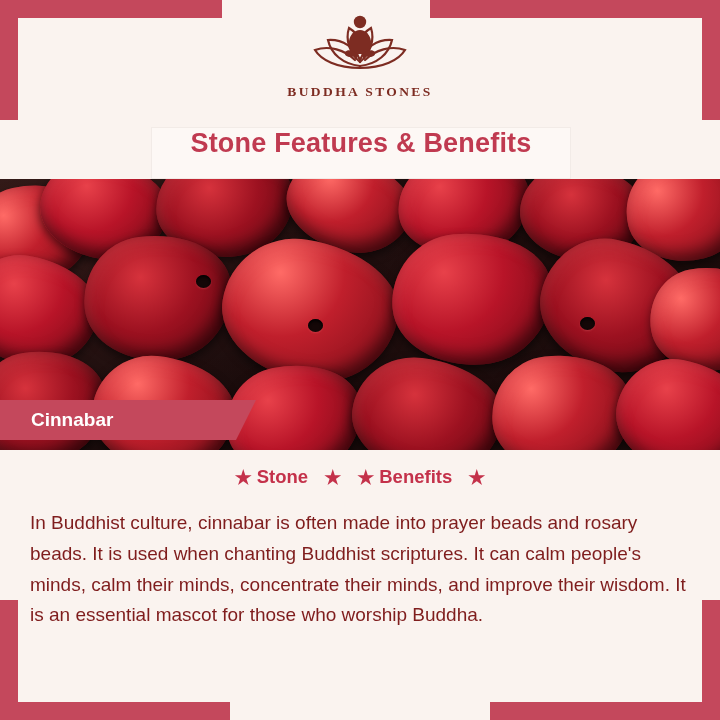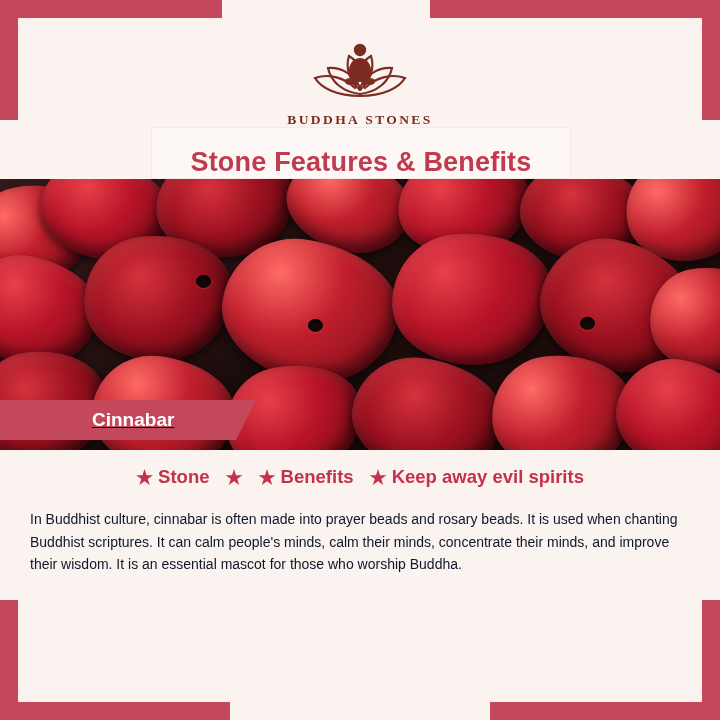--- a/index.html
+++ b/index.html
@@ -74,21 +74,21 @@
   
   .header {
     position: absolute;
     left: 0; top: 0;
     width: 720px;
     height: 176px;
     display: flex;
     flex-direction: column;
     align-items: center;
     justify-content: flex-start;
-    padding-top: 34px;
+    padding-top: 6px;
     box-sizing: border-box;
   }
   .logo-mark {
     width: 150px;
     height: 74px;
     display: block;
   }
   .brand-name {
     margin-top: 4px;
     font-size: 13.5px;
@@ -100,21 +100,21 @@
 
   
   .title-banner {
     position: absolute;
     left: 152px;
     top: 128px;
     width: 418px;
     height: 50px;
     background: #fdf8f5;
     display: flex;
-    align-items: flex-end;
+    align-items: flex-start;
     justify-content: center;
     box-shadow: 0 0 0 1px rgba(0,0,0,0.03);
   }
   .title-text {
     font-size: 27px;
     font-weight: bold;
     color: #c03a50;
     font-family: "Liberation Sans", sans-serif;
     letter-spacing: 0.2px;
   }
@@ -157,24 +157,23 @@
   
   .name-tag {
     position: absolute;
     left: 0;
     top: 400px;
     width: 236px;
     height: 40px;
     background: #c4485c;
     display: flex;
     align-items: center;
-    padding-left: 92px;
+    padding-left: 31px;
     box-sizing: border-box;
     z-index: 5;
-    text-decoration: underline;
   }
   .name-tag:after {
     content: "";
     position: absolute;
     right: -20px; top: 0;
     border-top: 40px solid #c4485c;
     border-right: 20px solid transparent;
   }
   .name-tag-text {
     color: #ffffff;
@@ -209,23 +208,23 @@
     font-size: 19px;
     line-height: 1;
   }
 
   
   .body-copy {
     position: absolute;
     left: 30px;
     top: 508px;
     width: 662px;
-    font-size: 14px;
+    font-size: 19px;
     line-height: 1.62;
-    color: #0f172a;
+    color: #7f1d1d;
     font-family: "Liberation Sans", sans-serif;
   }
 
   
   .bottom-fill {
     position: absolute;
     left: 0;
     top: 450px;
     width: 720px;
     height: 270px;
@@ -314,19 +313,18 @@
     </div>
     <div class="benefit">
       <span class="star">★</span>
     </div>
     <div class="benefit">
       <span class="star">★</span>
       <span>Benefits</span>
     </div>
     <div class="benefit">
       <span class="star">★</span>
-      <span>Keep away evil spirits</span>
     </div>
   </div>
 
   <div class="body-copy">In Buddhist culture, cinnabar is often made into prayer beads and rosary beads. It is used when chanting Buddhist scriptures. It can calm people's minds, calm their minds, concentrate their minds, and improve their wisdom. It is an essential mascot for those who worship Buddha.</div>
 
 </div>
 
 </body></html>

